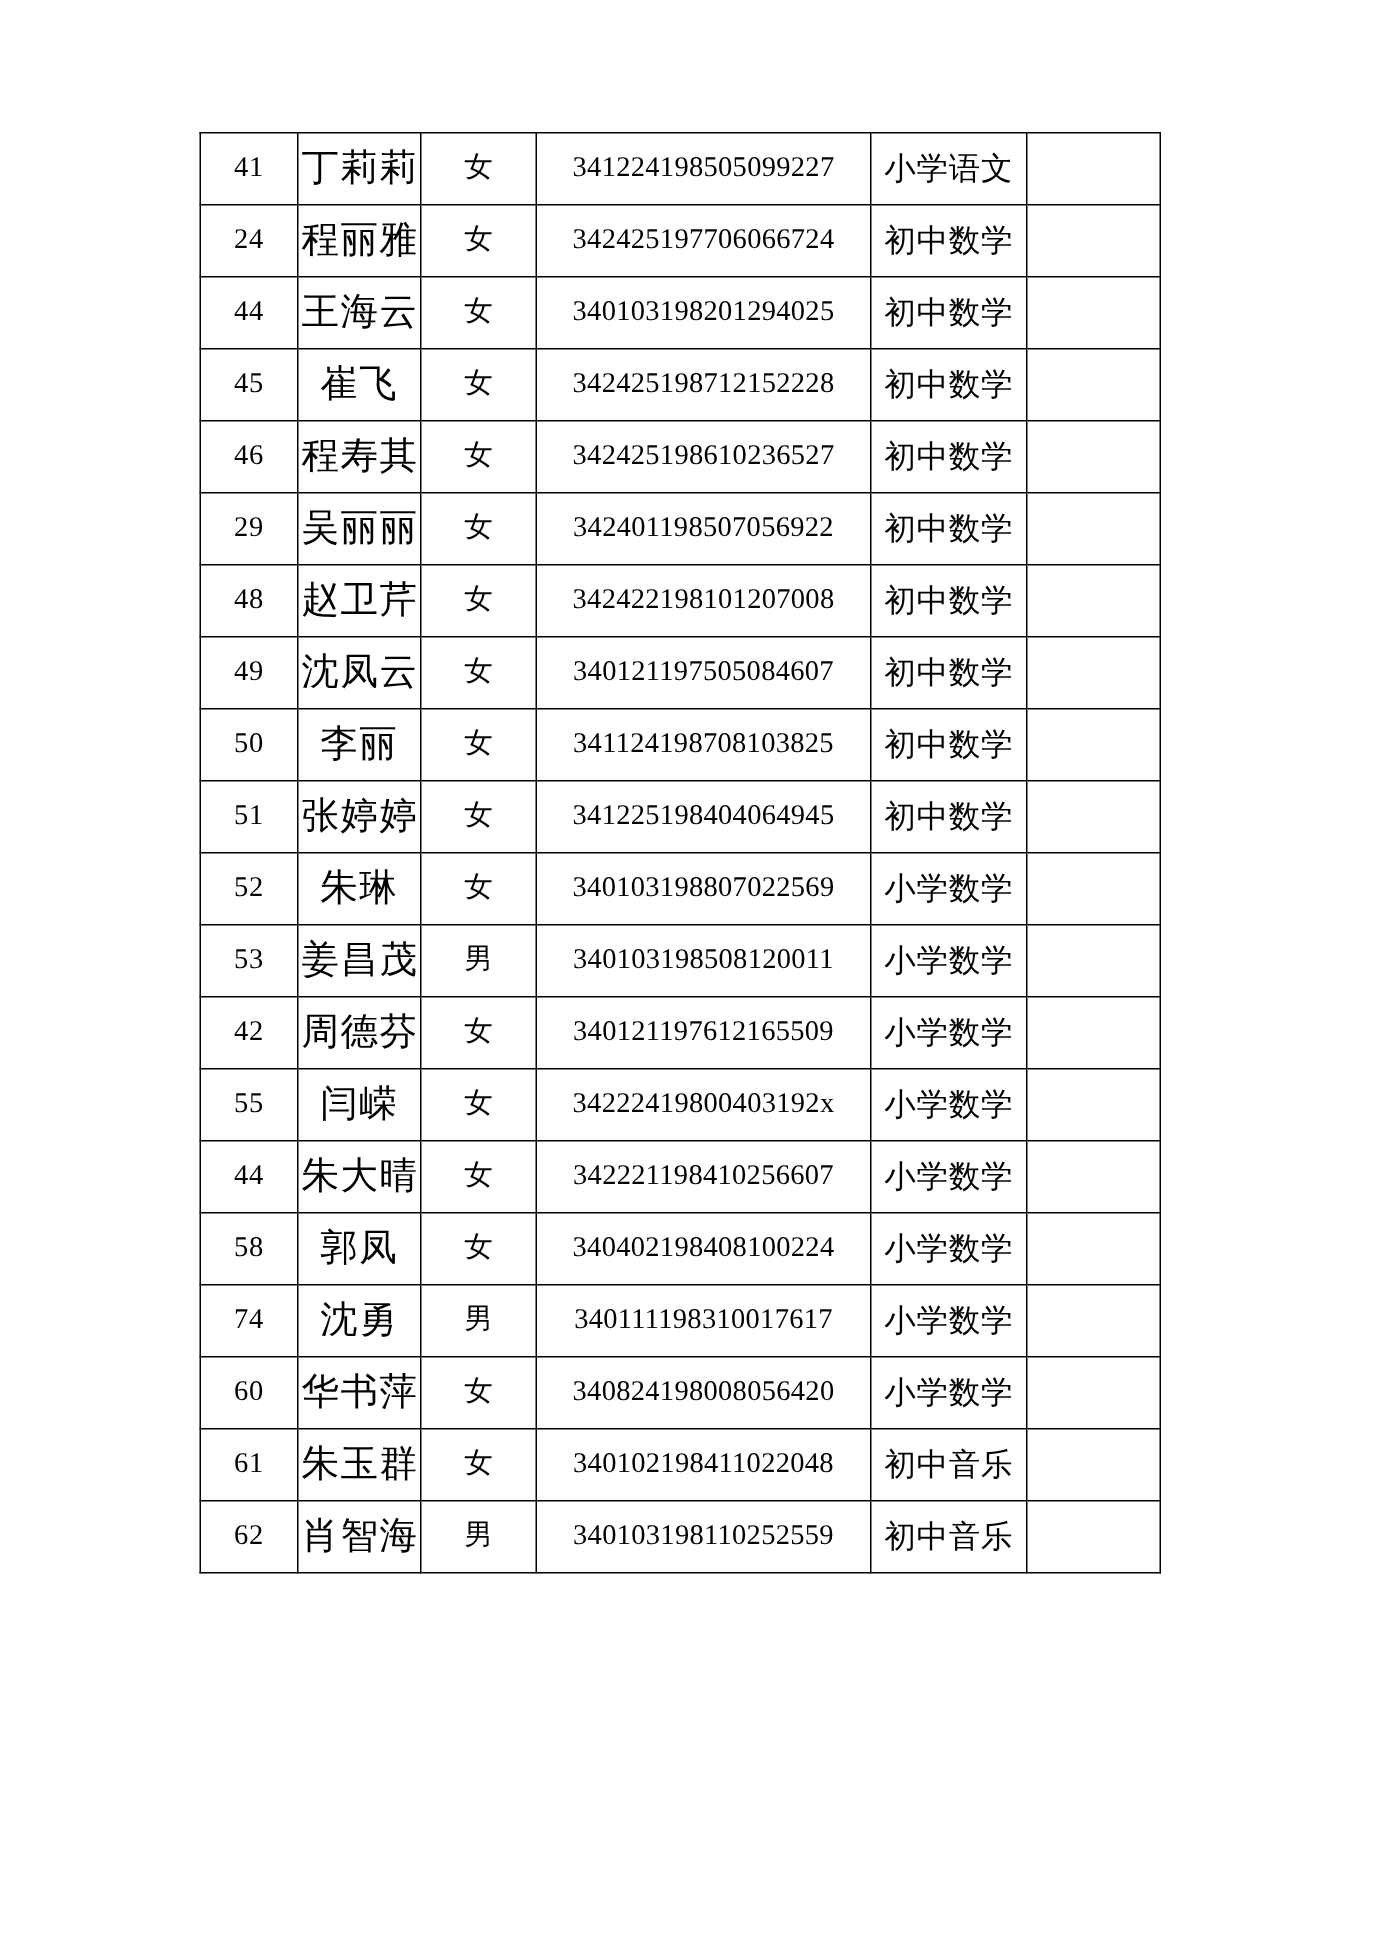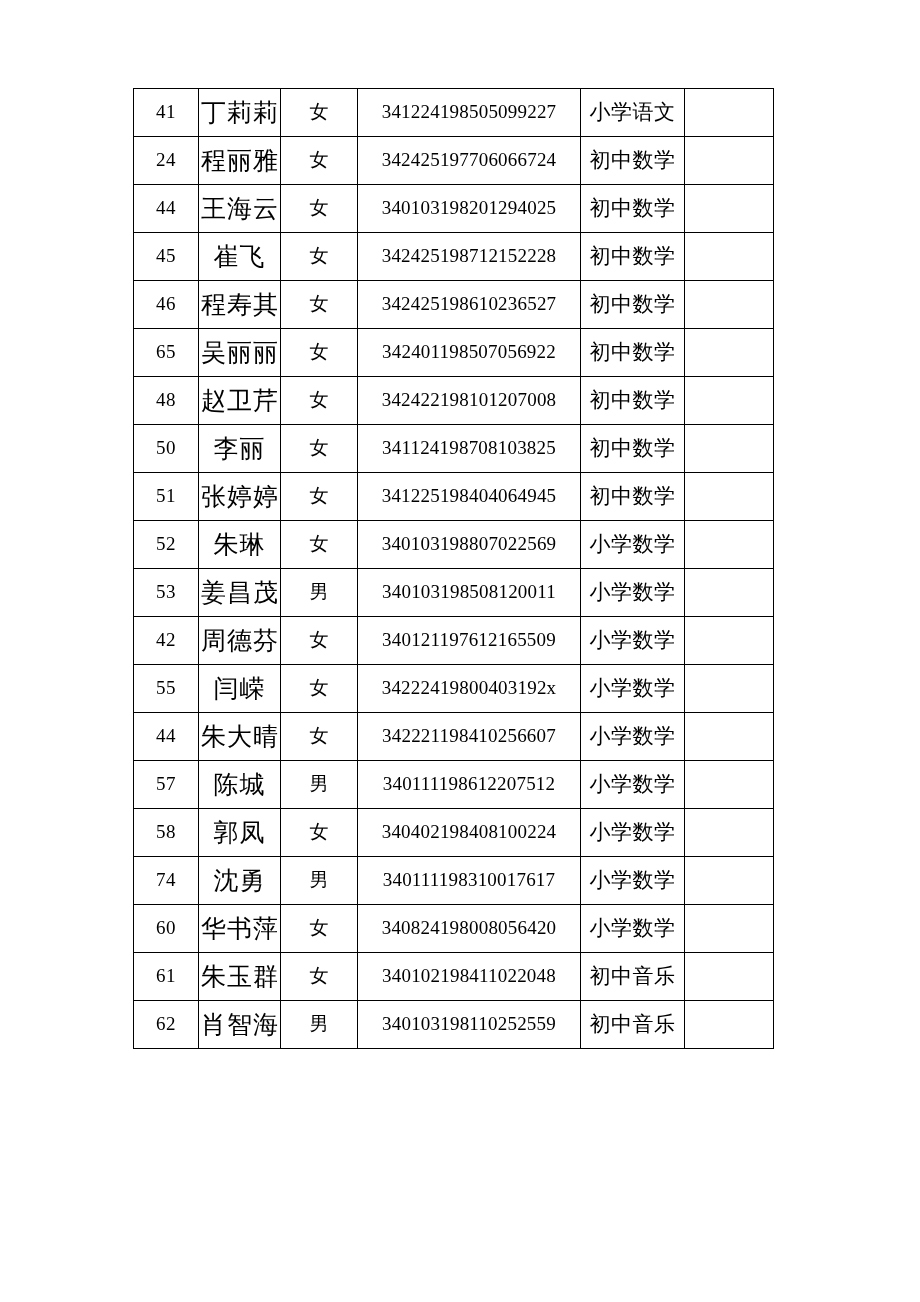--- a/index.html
+++ b/index.html
@@ -122,32 +122,40 @@
         </tr>
         <tr>
           <td class="cell-index">46</td>
           <td class="cell-name">程寿其</td>
           <td class="cell-gender">女</td>
           <td class="cell-id">342425198610236527</td>
           <td class="cell-subject">初中数学</td>
           <td class="cell-blank"></td>
         </tr>
         <tr>
-          <td class="cell-index">65</td>
+          <td class="cell-index">29</td>
           <td class="cell-name">吴丽丽</td>
           <td class="cell-gender">女</td>
           <td class="cell-id">342401198507056922</td>
           <td class="cell-subject">初中数学</td>
           <td class="cell-blank"></td>
         </tr>
         <tr>
           <td class="cell-index">48</td>
           <td class="cell-name">赵卫芹</td>
           <td class="cell-gender">女</td>
           <td class="cell-id">342422198101207008</td>
+          <td class="cell-subject">初中数学</td>
+          <td class="cell-blank"></td>
+        </tr>
+        <tr>
+          <td class="cell-index">49</td>
+          <td class="cell-name">沈凤云</td>
+          <td class="cell-gender">女</td>
+          <td class="cell-id">340121197505084607</td>
           <td class="cell-subject">初中数学</td>
           <td class="cell-blank"></td>
         </tr>
         <tr>
           <td class="cell-index">50</td>
           <td class="cell-name">李丽</td>
           <td class="cell-gender">女</td>
           <td class="cell-id">341124198708103825</td>
           <td class="cell-subject">初中数学</td>
           <td class="cell-blank"></td>
@@ -190,28 +198,20 @@
           <td class="cell-gender">女</td>
           <td class="cell-id">34222419800403192x</td>
           <td class="cell-subject">小学数学</td>
           <td class="cell-blank"></td>
         </tr>
         <tr>
           <td class="cell-index">44</td>
           <td class="cell-name">朱大晴</td>
           <td class="cell-gender">女</td>
           <td class="cell-id">342221198410256607</td>
-          <td class="cell-subject">小学数学</td>
-          <td class="cell-blank"></td>
-        </tr>
-        <tr>
-          <td class="cell-index">57</td>
-          <td class="cell-name">陈城</td>
-          <td class="cell-gender">男</td>
-          <td class="cell-id">340111198612207512</td>
           <td class="cell-subject">小学数学</td>
           <td class="cell-blank"></td>
         </tr>
         <tr>
           <td class="cell-index">58</td>
           <td class="cell-name">郭凤</td>
           <td class="cell-gender">女</td>
           <td class="cell-id">340402198408100224</td>
           <td class="cell-subject">小学数学</td>
           <td class="cell-blank"></td>

